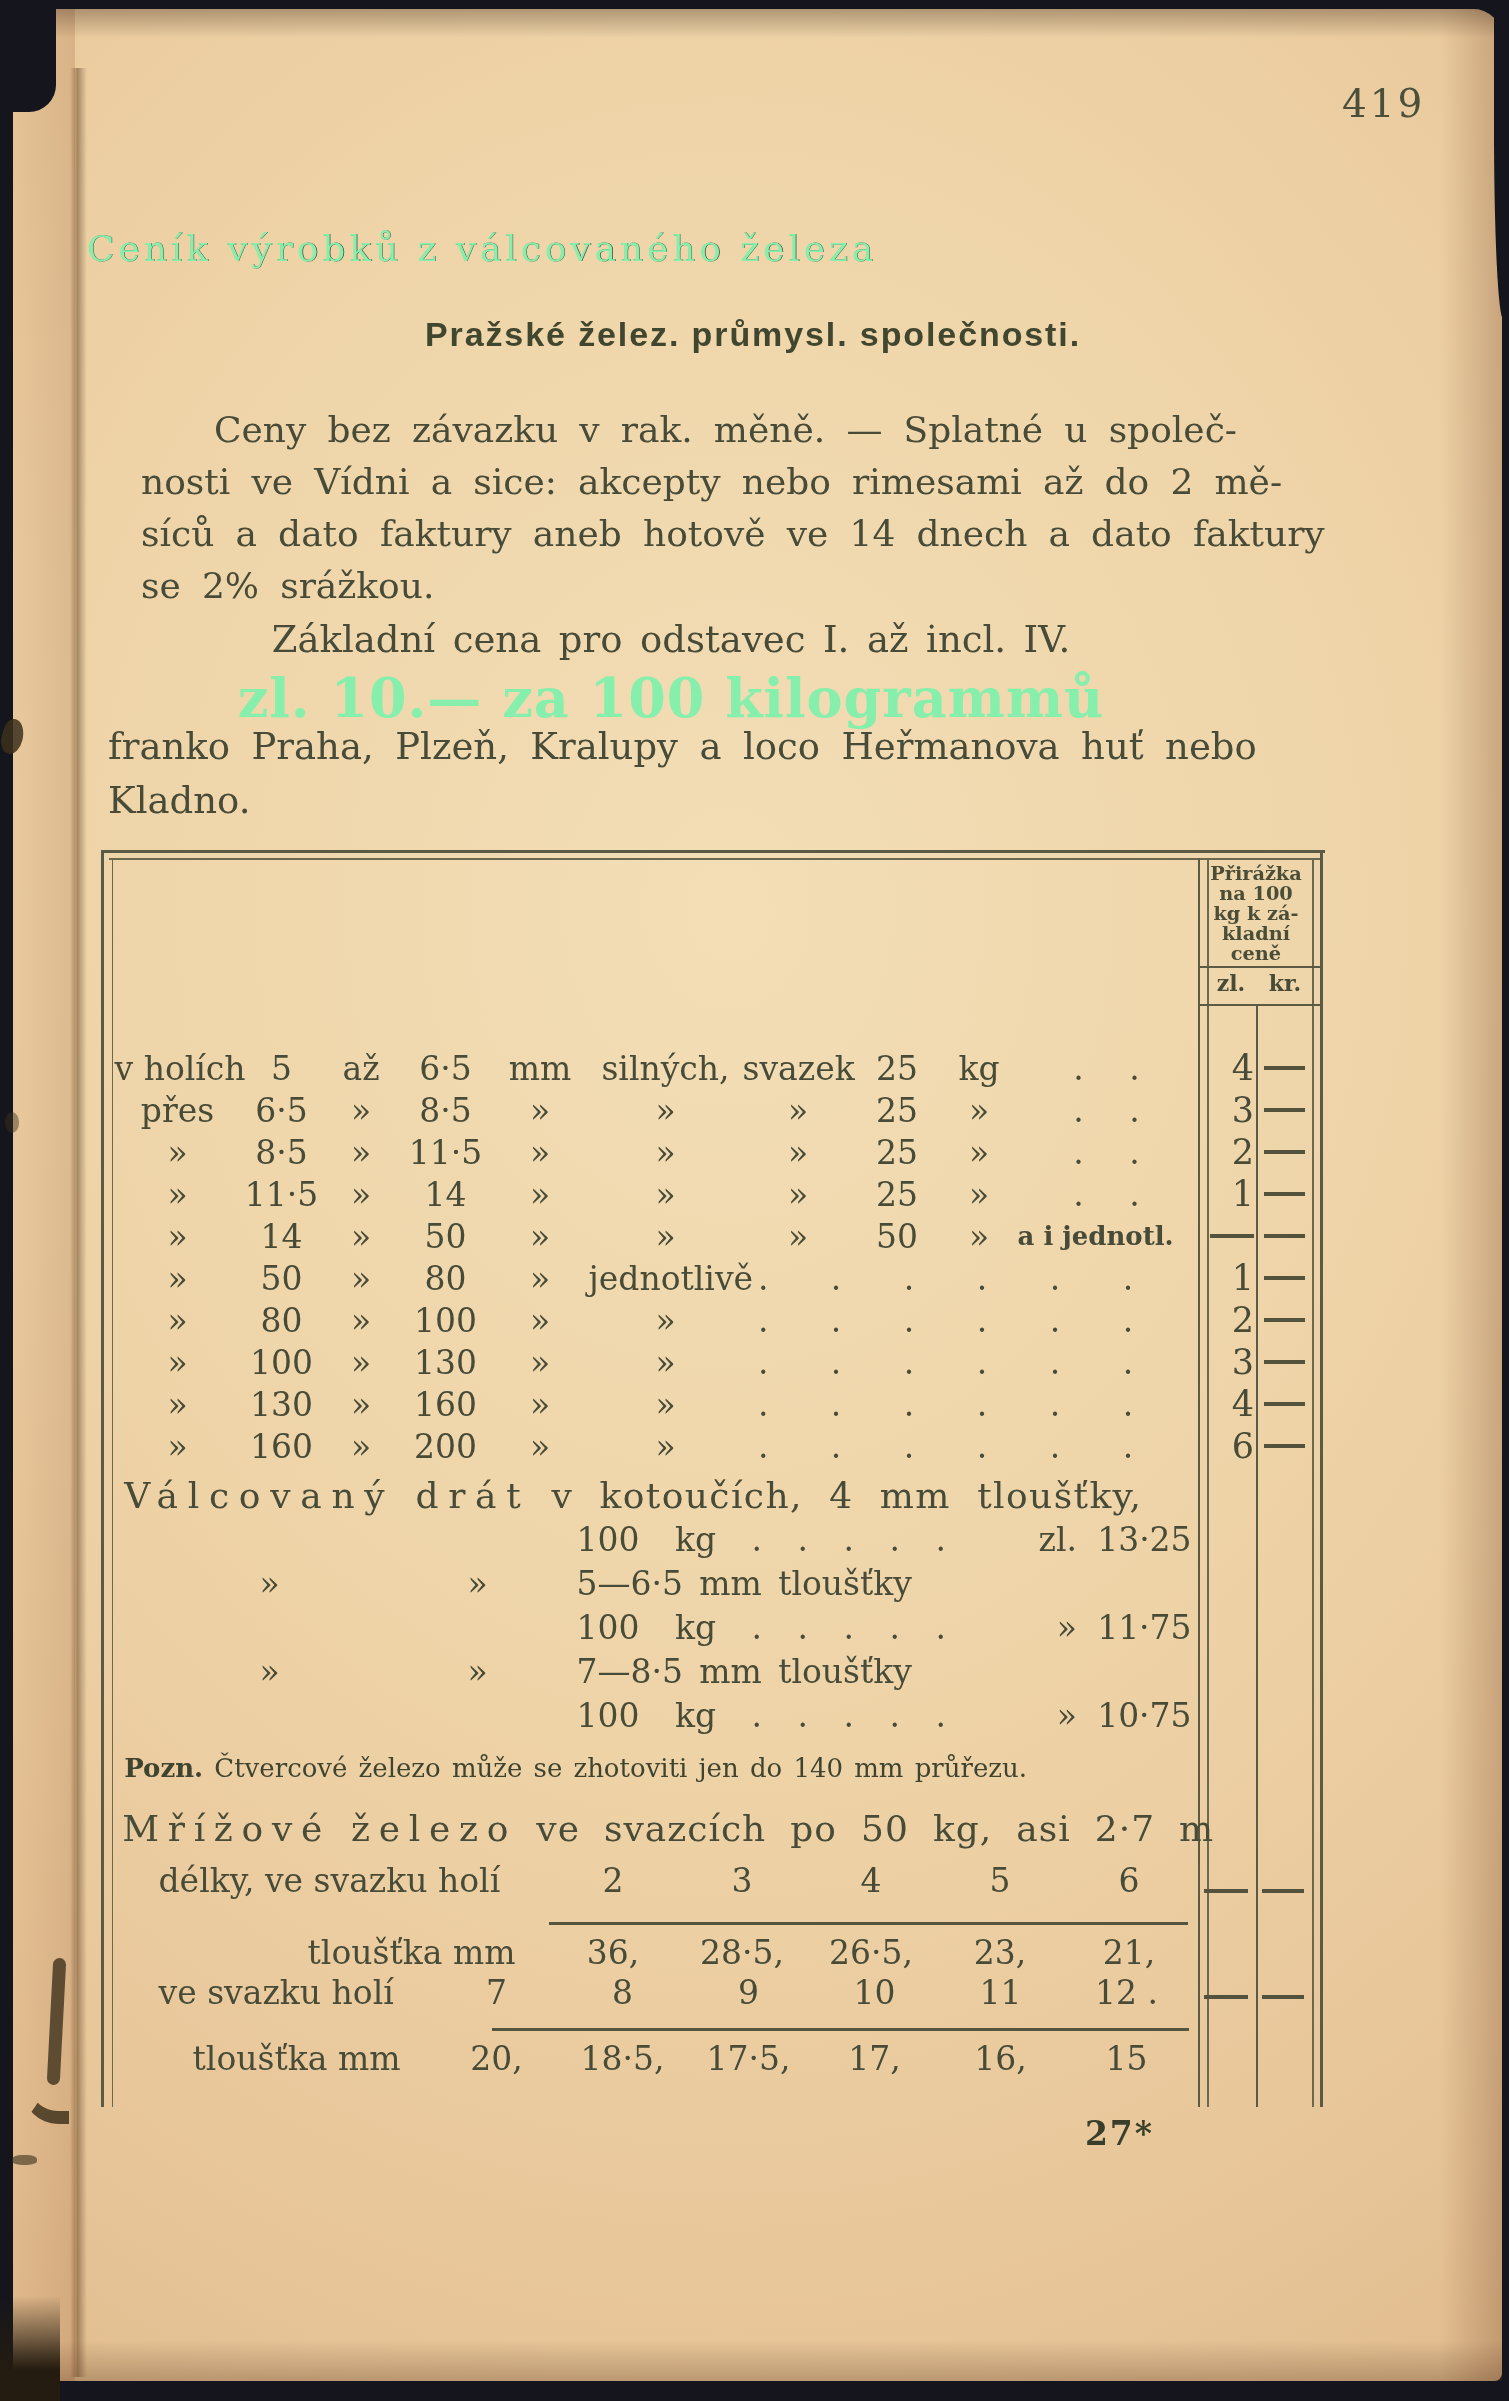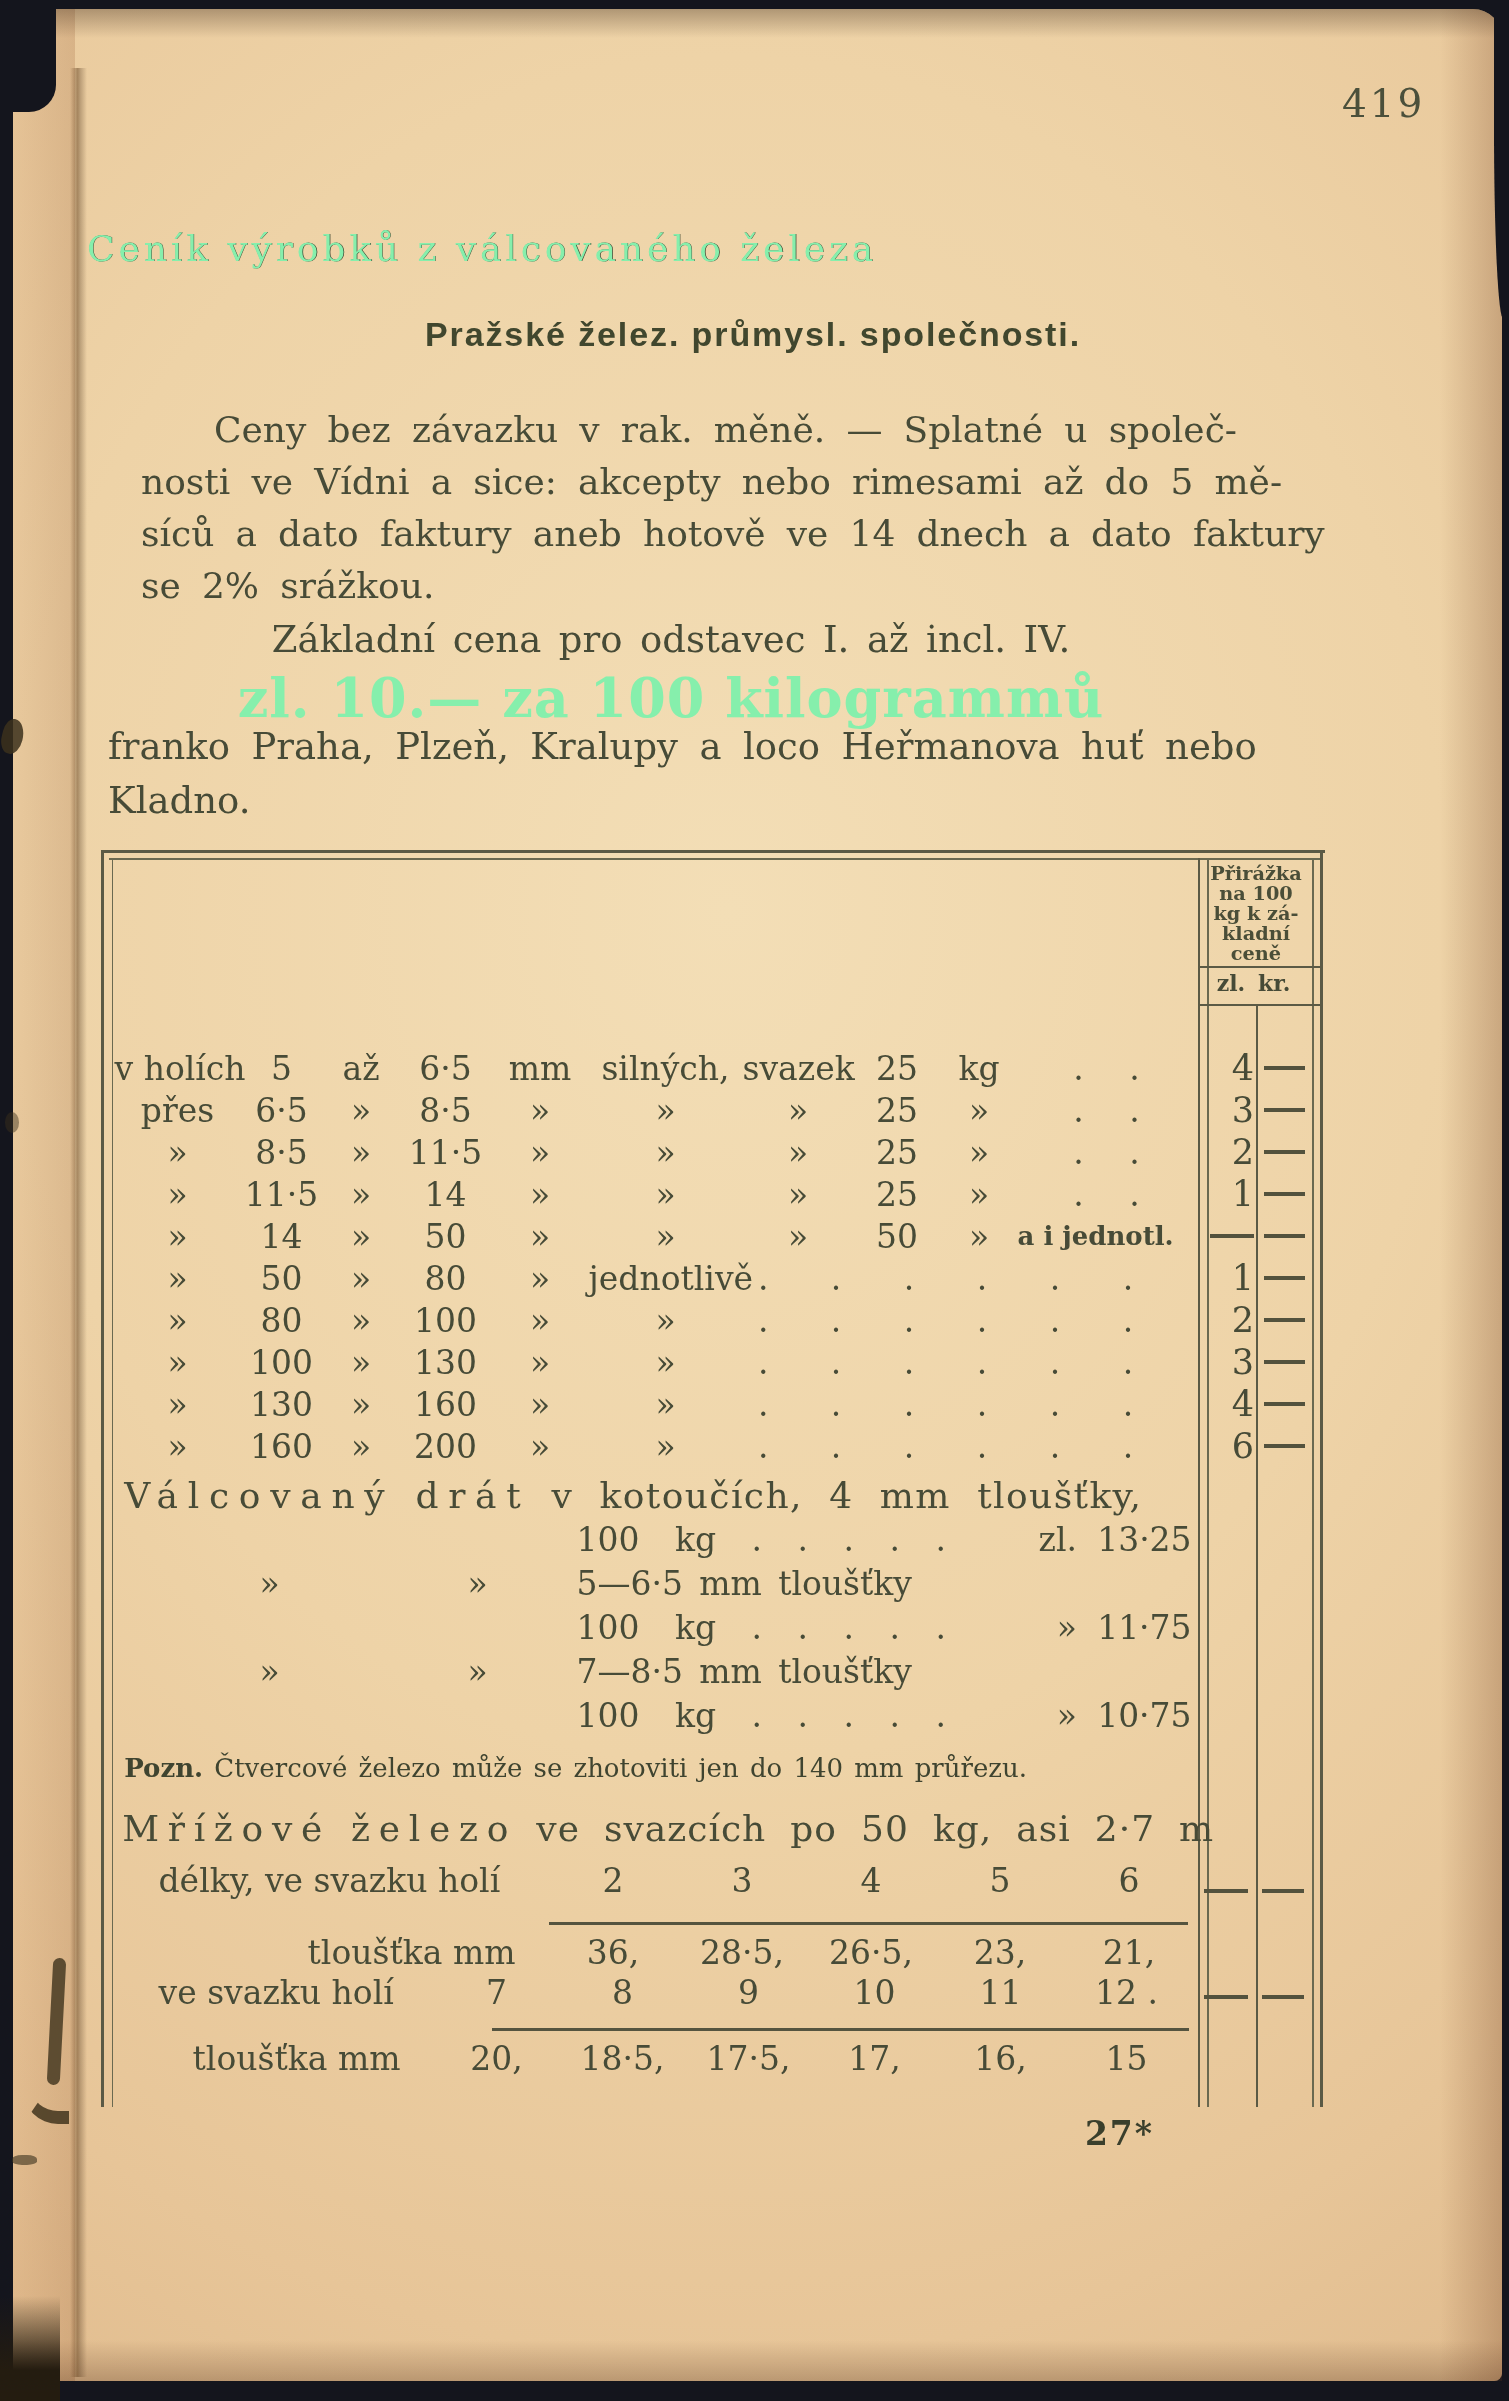--- a/index.html
+++ b/index.html
@@ -58,21 +58,21 @@
   .v-right2{left:1219px;top:0;bottom:0;width:2.9px;}
   .h-ph1{left:1097px;right:1.9px;top:116px;height:1.9px;}
   .h-ph2{left:1097px;right:1.9px;top:154px;height:1.9px;}
 
   .section-title{position:absolute;left:39px;top:87px;width:1023px;text-align:center;font-size:39px;
        word-spacing:7.7px;color:#3c422d;white-space:nowrap;}
   .price-head{position:absolute;left:1099px;top:13.5px;width:112px;text-align:center;font-size:19.3px;
        font-weight:bold;color:#4a4e38;}
   .price-head div{line-height:20px;}
   .zl-label{position:absolute;left:1106px;top:120px;width:48px;text-align:center;font-weight:bold;font-size:22px;}
-  .kr-label{position:absolute;left:1157px;top:120px;width:54px;text-align:left;font-weight:bold;font-size:22px;}
+  .kr-label{position:absolute;left:1157px;top:120px;width:54px;text-align:center;font-weight:bold;font-size:22px;}
 
   .main-rows{position:absolute;left:13.5px;top:197px;width:1081px;}
   .trow{display:grid;grid-template-columns:126px 82px 77px 92px 97px 154px 111px 87px 77px 1fr;
        height:42px;align-items:center;}
   .cell{text-align:center;white-space:nowrap;}
   .cell.dots2{word-spacing:35px;}
   .cell.dots6{text-align:left;padding-left:15.4px;word-spacing:52px;}
   .cell.crammed{font-size:26px;font-weight:bold;text-align:left;}
 
   .price-rows{position:absolute;left:1108px;top:197px;width:102px;}
@@ -135,21 +135,21 @@
 <div class="jblot-a"></div>
 <div class="jblot-b"></div>
 <div class="mark mark3"></div>
 
 <div class="pageno">419</div>
 <div class="title">Ceník výrobků z válcovaného železa</div>
 <div class="subtitle">Pražské želez. průmysl. společnosti.</div>
 
 <div class="intro">
     <div class="">Ceny bez závazku v rak. měně. — Splatné u společ-</div>
-    <div class="">nosti ve Vídni a sice: akcepty nebo rimesami až do 5 mě-</div>
+    <div class="">nosti ve Vídni a sice: akcepty nebo rimesami až do 2 mě-</div>
     <div class="">síců a dato faktury aneb hotově ve 14 dnech a dato faktury</div>
     <div class="">se 2% srážkou.</div>
   </div>
 
 <div class="baseline">Základní cena pro odstavec I. až incl. IV.</div>
 <div class="priceline">zl. 10.— za 100 kilogrammů</div>
 <div class="franko">
     <div class="">franko Praha, Plzeň, Kralupy a loco Heřmanova huť nebo</div>
     <div class="">Kladno.</div>
   </div>

